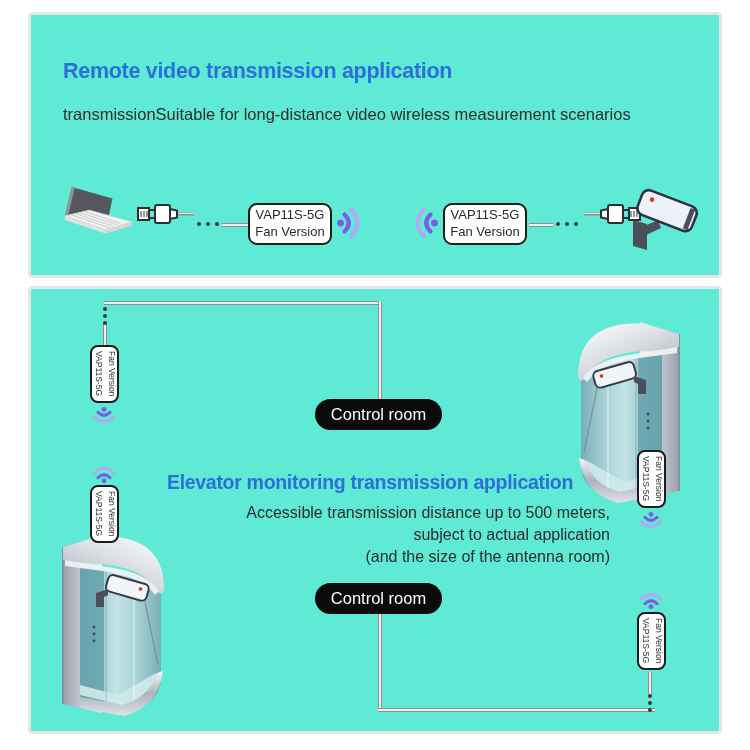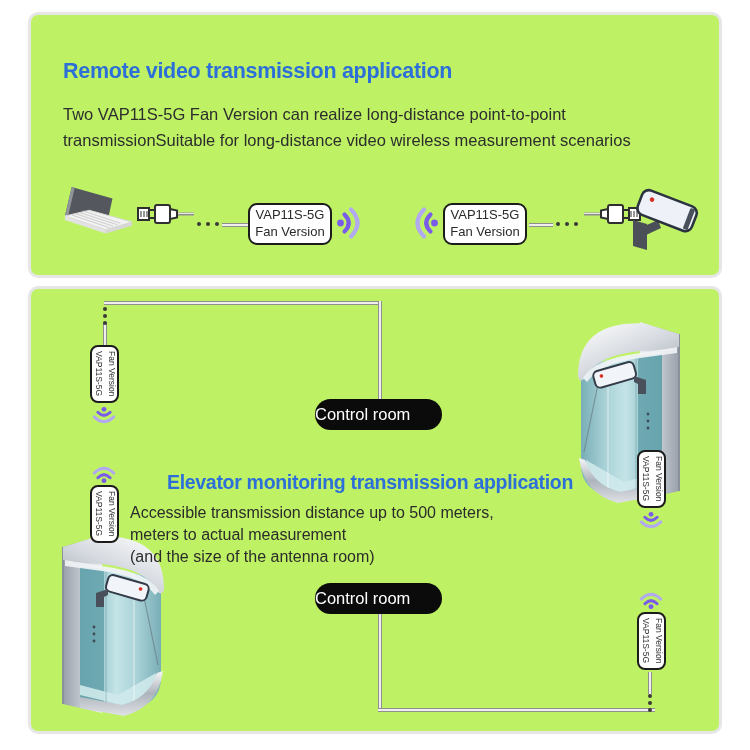--- a/index.html
+++ b/index.html
@@ -1,40 +1,40 @@
 <!DOCTYPE html>
 <html><head>
 <meta charset="utf-8">
 <style>
   * { margin:0; padding:0; box-sizing:border-box; }
   html,body { width:750px; height:750px; background:#ffffff; overflow:hidden;
               font-family:"Liberation Sans", sans-serif; }
-  .panel { position:absolute; background:#bef264; border:3px solid #e6e6e6; border-radius:10px; }
+  .panel { position:absolute; background:#5eead4; border:3px solid #e6e6e6; border-radius:4px; }
   #top-panel { left:28px; top:12px; width:694px; height:266px; }
   #bottom-panel { left:28px; top:286px; width:694px; height:448px; }
 
   
   .h-blue { position:absolute; color:#2d6fd8; font-weight:700; letter-spacing:-0.3px; }
   #h1 { left:32px; top:44px; font-size:21.5px; }
   #p1 { position:absolute; left:32px; top:87px; font-size:16.5px; color:#2d2d2d; line-height:1.55; }
   #h2 { left:99px; top:182px; width:480px; text-align:center; font-size:19.5px; }
-  #p2 { position:absolute; left:99px; top:213px; width:480px; text-align:left;
+  #p2 { position:absolute; left:99px; top:213px; width:480px; text-align:right;
         font-size:16px; color:#2b2b2b; line-height:1.38; }
 
   
   .vap-box-h { position:absolute; width:84px; height:42px; background:#fff; border:2.5px solid #1c1c1c;
                border-radius:9px; display:flex; flex-direction:column; align-items:center; justify-content:center;
                font-size:13px; color:#2a2a2a; line-height:1.3; z-index:4; }
   .vap-box-v { position:absolute; width:29px; height:58px; background:#fff; border:2px solid #1c1c1c;
                border-radius:8px; display:flex; align-items:center; justify-content:center; z-index:4; }
   .vtext { writing-mode:vertical-lr; font-size:8.5px; line-height:1.6; color:#333; text-align:center; }
 
   
   .pill { position:absolute; width:127px; height:31px; background:#0b0b0b; border-radius:16px; color:#fff;
-          display:flex; align-items:center; justify-content:flex-start; font-size:16.5px; z-index:4; }
+          display:flex; align-items:center; justify-content:center; font-size:16.5px; z-index:4; }
 
   
   .wire-h { position:absolute; height:4px; z-index:1;
             background:linear-gradient(to bottom,#8f8f8f 0 1px,#efefef 1px 3px,#8f8f8f 3px 4px); }
   .wire-v { position:absolute; width:4px; z-index:1;
             background:linear-gradient(to right,#8f8f8f 0 1px,#efefef 1px 3px,#8f8f8f 3px 4px); }
 
   
   .dots-h { position:absolute; display:flex; gap:5px; align-items:center; z-index:2; }
   .dots-v { position:absolute; display:flex; flex-direction:column; gap:3px; align-items:center; z-index:2; }
@@ -45,21 +45,20 @@
   .wifi-up { transform:rotate(180deg); }
   .elevator { position:absolute; width:120px; height:192px; z-index:2; }
   svg { display:block; width:100%; height:100%; }
 </style>
 </head>
 <body>
 
 <div class="panel" id="top-panel">
   <div class="h-blue" id="h1">Remote video transmission application</div>
   <div id="p1">
-    <div>Two VAP11S-5G Fan Version can realize long-distance point-to-point</div>
     <div>transmissionSuitable for long-distance video wireless measurement scenarios</div>
   </div>
 
   <div class="icon" style="left:24px;top:171px;width:82px;height:66px">
     <svg viewBox="0 0 84 68">
       <polygon points="17,1 59,13 52,45 10,31" fill="#54585e"></polygon>
       <polygon points="17,1 20,2 13,32 10,31" fill="#90959b"></polygon>
       <polygon points="10,31 52,45 79,37 35,25" fill="#f3f3f3" stroke="#d9d9d9" stroke-width="1"></polygon>
       <path d="M17,30 L56,43 M21,28.6 L60,41.4 M25,27.2 L64,40 M29,25.8 L67,38.4" stroke="#cfcfcf" stroke-width="1.1" fill="none"></path>
       <polygon points="10,31 52,45 52,49 10,35" fill="#e2e2e2"></polygon>
@@ -235,21 +234,21 @@
     <svg viewBox="0 0 36 26">
       <circle cx="18" cy="4.5" r="3.4" fill="#7a5ce8"></circle>
       <path d="M9.5,8.5 Q18,17 26.5,8.5" stroke="#7a5ce8" stroke-width="4.2" fill="none" stroke-linecap="round"></path>
       <path d="M4.5,15 Q18,28 31.5,15" stroke="#b2aaf0" stroke-width="4.2" fill="none" stroke-linecap="round"></path>
     </svg>
   </div>
 
   <div class="h-blue" id="h2" style="z-index:3">Elevator monitoring transmission application</div>
   <div id="p2" style="z-index:3">
     <div>Accessible transmission distance up to 500 meters,</div>
-    <div>meters to actual measurement</div>
+    <div>subject to actual application</div>
     <div>(and the size of the antenna room)</div>
   </div>
 
   <div class="pill" style="left:284px;top:294px">
     <span>Control room</span>
   </div>
 
   <div class="wire-v" style="left:347px;top:325px;height:94px"></div>
   <div class="wire-h" style="left:347px;top:419px;width:277px"></div>
   <div class="dots-v" style="left:617px;top:405px">

